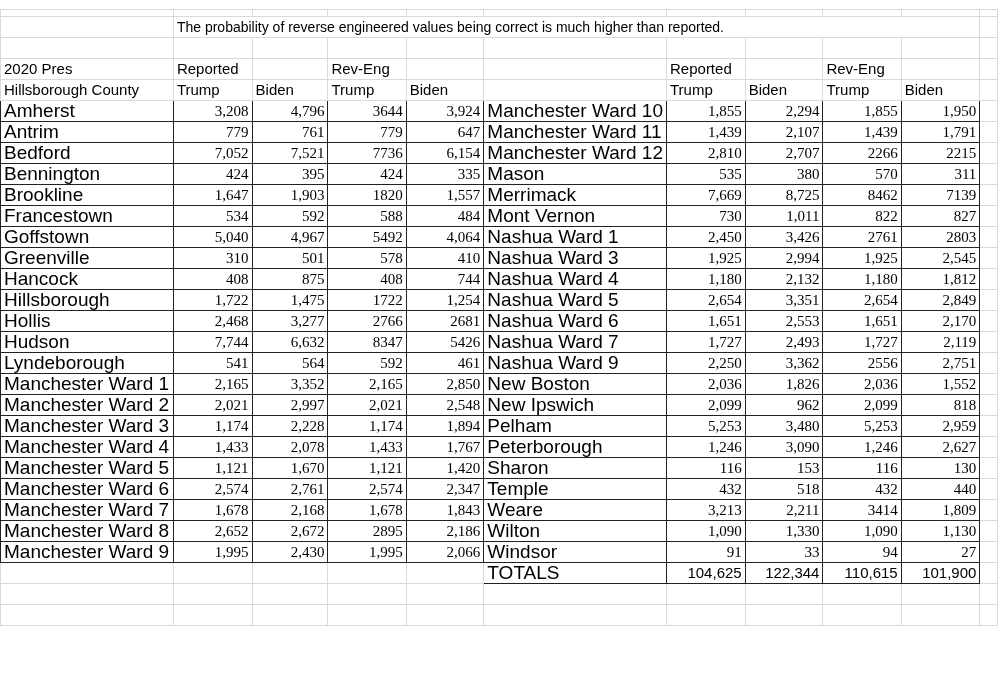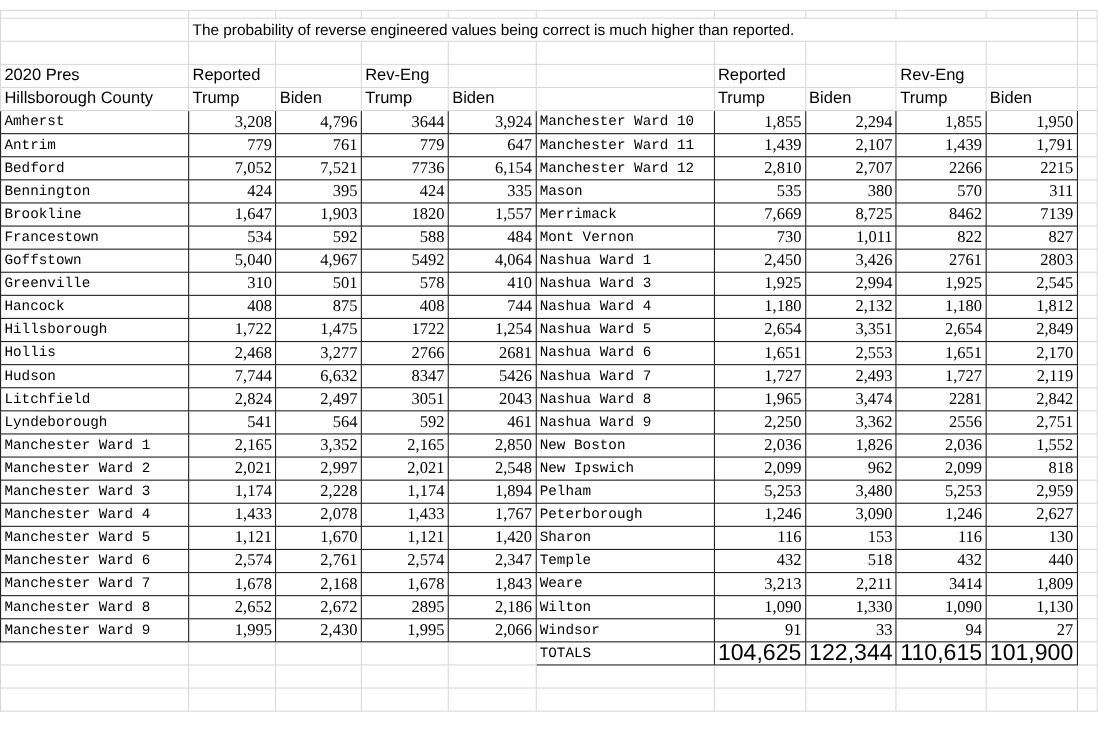--- a/index.html
+++ b/index.html
@@ -3,23 +3,23 @@
 <meta charset="utf-8">
 <style>
   html, body { margin:0; padding:0; background:#ffffff; }
   body { width:998px; height:677px; overflow:hidden; position:relative; }
   .sheet { position:absolute; left:0; top:12px; width:998px; height:541px; }
   table { border-collapse:collapse; table-layout:fixed; position:absolute; left:0; top:-3px; }
   td { padding:0 3px; height:20px; line-height:20px; white-space:nowrap; overflow:visible;
        border:1px solid #d9d9d9; font-size:14px; color:#000; }
   .hdr td { font-family:Liberation Sans, sans-serif; font-size:15px; }
   .title td { font-family:"Liberation Sans", sans-serif; font-size:14px; }
-  td.nm { font-family:Liberation Mono, monospace; font-size:13px; text-align:left; }
+  td.nm { font-family:Liberation Sans, sans-serif; font-size:19px; text-align:left; }
   td.num { font-family:"Liberation Serif", serif; font-size:15px; text-align:right; }
-  td.tot { font-family:"Liberation Sans", sans-serif; font-size:21px; text-align:right; }
+  td.tot { font-family:"Liberation Sans", sans-serif; font-size:15px; text-align:right; }
   .data td.b { border:1.5px solid #222; }
   .title td.t { overflow:visible; }
   .sel { position:absolute; left:413px; top:667px; width:81px; height:4px; border-top:2px solid #217346; }
 </style>
 </head>
 <body>
 
 <div class="sheet">
   <table id="grid">
     <colgroup>
@@ -243,33 +243,20 @@
           <td class="num b">8347</td>
           <td class="num b">5426</td>
           <td class="nm b">Nashua Ward 7</td>
           <td class="num b">1,727</td>
           <td class="num b">2,493</td>
           <td class="num b">1,727</td>
           <td class="num b">2,119</td>
           <td></td>
         </tr>
         <tr class="data">
-          <td class="nm b">Litchfield</td>
-          <td class="num b">2,824</td>
-          <td class="num b">2,497</td>
-          <td class="num b">3051</td>
-          <td class="num b">2043</td>
-          <td class="nm b">Nashua Ward 8</td>
-          <td class="num b">1,965</td>
-          <td class="num b">3,474</td>
-          <td class="num b">2281</td>
-          <td class="num b">2,842</td>
-          <td></td>
-        </tr>
-        <tr class="data">
           <td class="nm b">Lyndeborough</td>
           <td class="num b">541</td>
           <td class="num b">564</td>
           <td class="num b">592</td>
           <td class="num b">461</td>
           <td class="nm b">Nashua Ward 9</td>
           <td class="num b">2,250</td>
           <td class="num b">3,362</td>
           <td class="num b">2556</td>
           <td class="num b">2,751</td>

